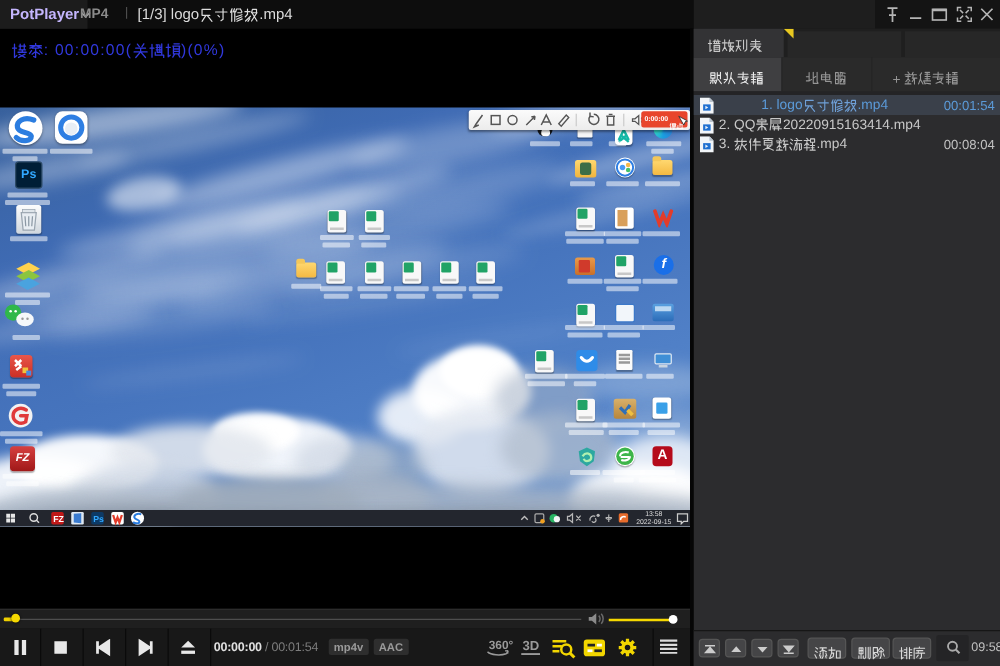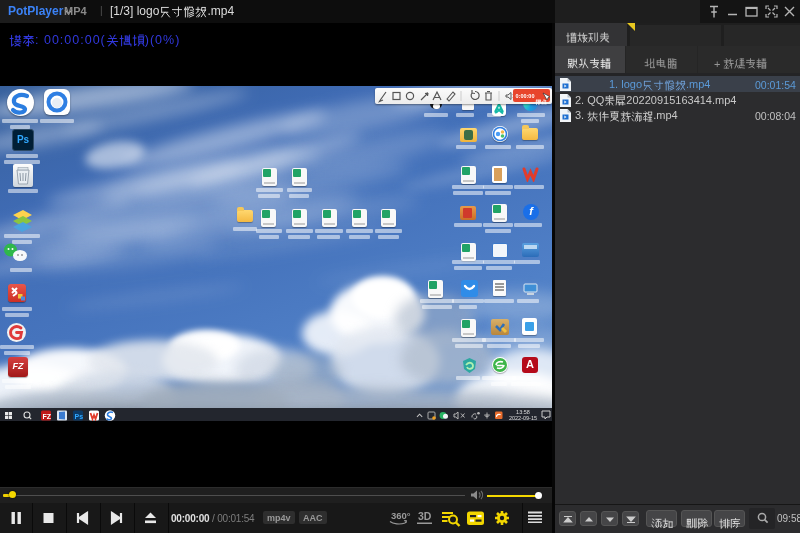--- a/index.html
+++ b/index.html
@@ -1,19 +1,19 @@
 <!DOCTYPE html>
 <html><head><meta charset="utf-8"><style>
 *{margin:0;padding:0;box-sizing:border-box}
 body{width:800px;height:533px;position:relative;overflow:hidden;background:#000;font-family:"Liberation Sans",sans-serif;}
 .lb{position:absolute;background:rgba(255,255,255,0.52);border-radius:1px;height:3.5px;filter:blur(.3px)}
 </style></head><body>
 <div style="position:absolute;left:0;top:0;width:800px;height:23px;background:#0d0d0d;"></div>
 <div style="position:absolute;left:0;top:0;width:70px;height:23px;background:#1c1c1c;"></div>
-<div style="position:absolute;left:8px;top:4px;font-size:12px;font-weight:bold;color:#3b82f6;">PotPlayer</div>
+<div style="position:absolute;left:8px;top:4px;font-size:12px;font-weight:bold;color:#c4b5fd;">PotPlayer</div>
 <svg style="position:absolute;left:64px;top:9px;" width="9" height="6">
     <path d="M1 1 L4.5 4.5 L8 1" stroke="#aaa" stroke-width="1.3" fill="none"></path>
   </svg>
 <div style="position:absolute;left:64px;top:5px;font-size:11px;color:#8a8a8a;font-weight:bold;">MP4</div>
 <div style="position:absolute;left:100px;top:5px;font-size:10px;color:#555;">|</div>
 <div style="position:absolute;left:110px;top:4px;font-size:12px;color:#dcdcdc;">[1/3] logo<svg width="48" height="12" viewBox="0 0 400 100" style="vertical-align:middle">
       <path d="M22,12 L78,12 M22,12 L22,52 M22,52 L74,52 M48,52 L22,92 M56,52 L88,92" stroke="#dcdcdc" stroke-width="8" fill="none" stroke-linecap="round"></path>
       <path d="M112,30 L188,30 M162,8 L162,78 M162,78 L148,88 M128,52 L138,62" stroke="#dcdcdc" stroke-width="8" fill="none" stroke-linecap="round"></path>
       <path d="M222,8 L212,32 M220,20 L220,92 M238,8 L230,30 M240,25 L240,92 M252,10 L278,10 M252,10 L246,30 M278,10 L288,30 M260,35 L285,35 M288,48 L250,62 M288,62 L252,78 M290,76 L255,92" stroke="#dcdcdc" stroke-width="8" fill="none" stroke-linecap="round"></path>
       <path d="M325,10 L325,45 M308,28 L342,28 M325,45 L310,62 M312,90 L345,58 M340,75 L328,92 M358,12 L352,35 M358,12 L385,12 M385,12 L385,35 M352,35 L388,35 M355,35 L388,90 M388,35 L352,90" stroke="#dcdcdc" stroke-width="8" fill="none" stroke-linecap="round"></path>

